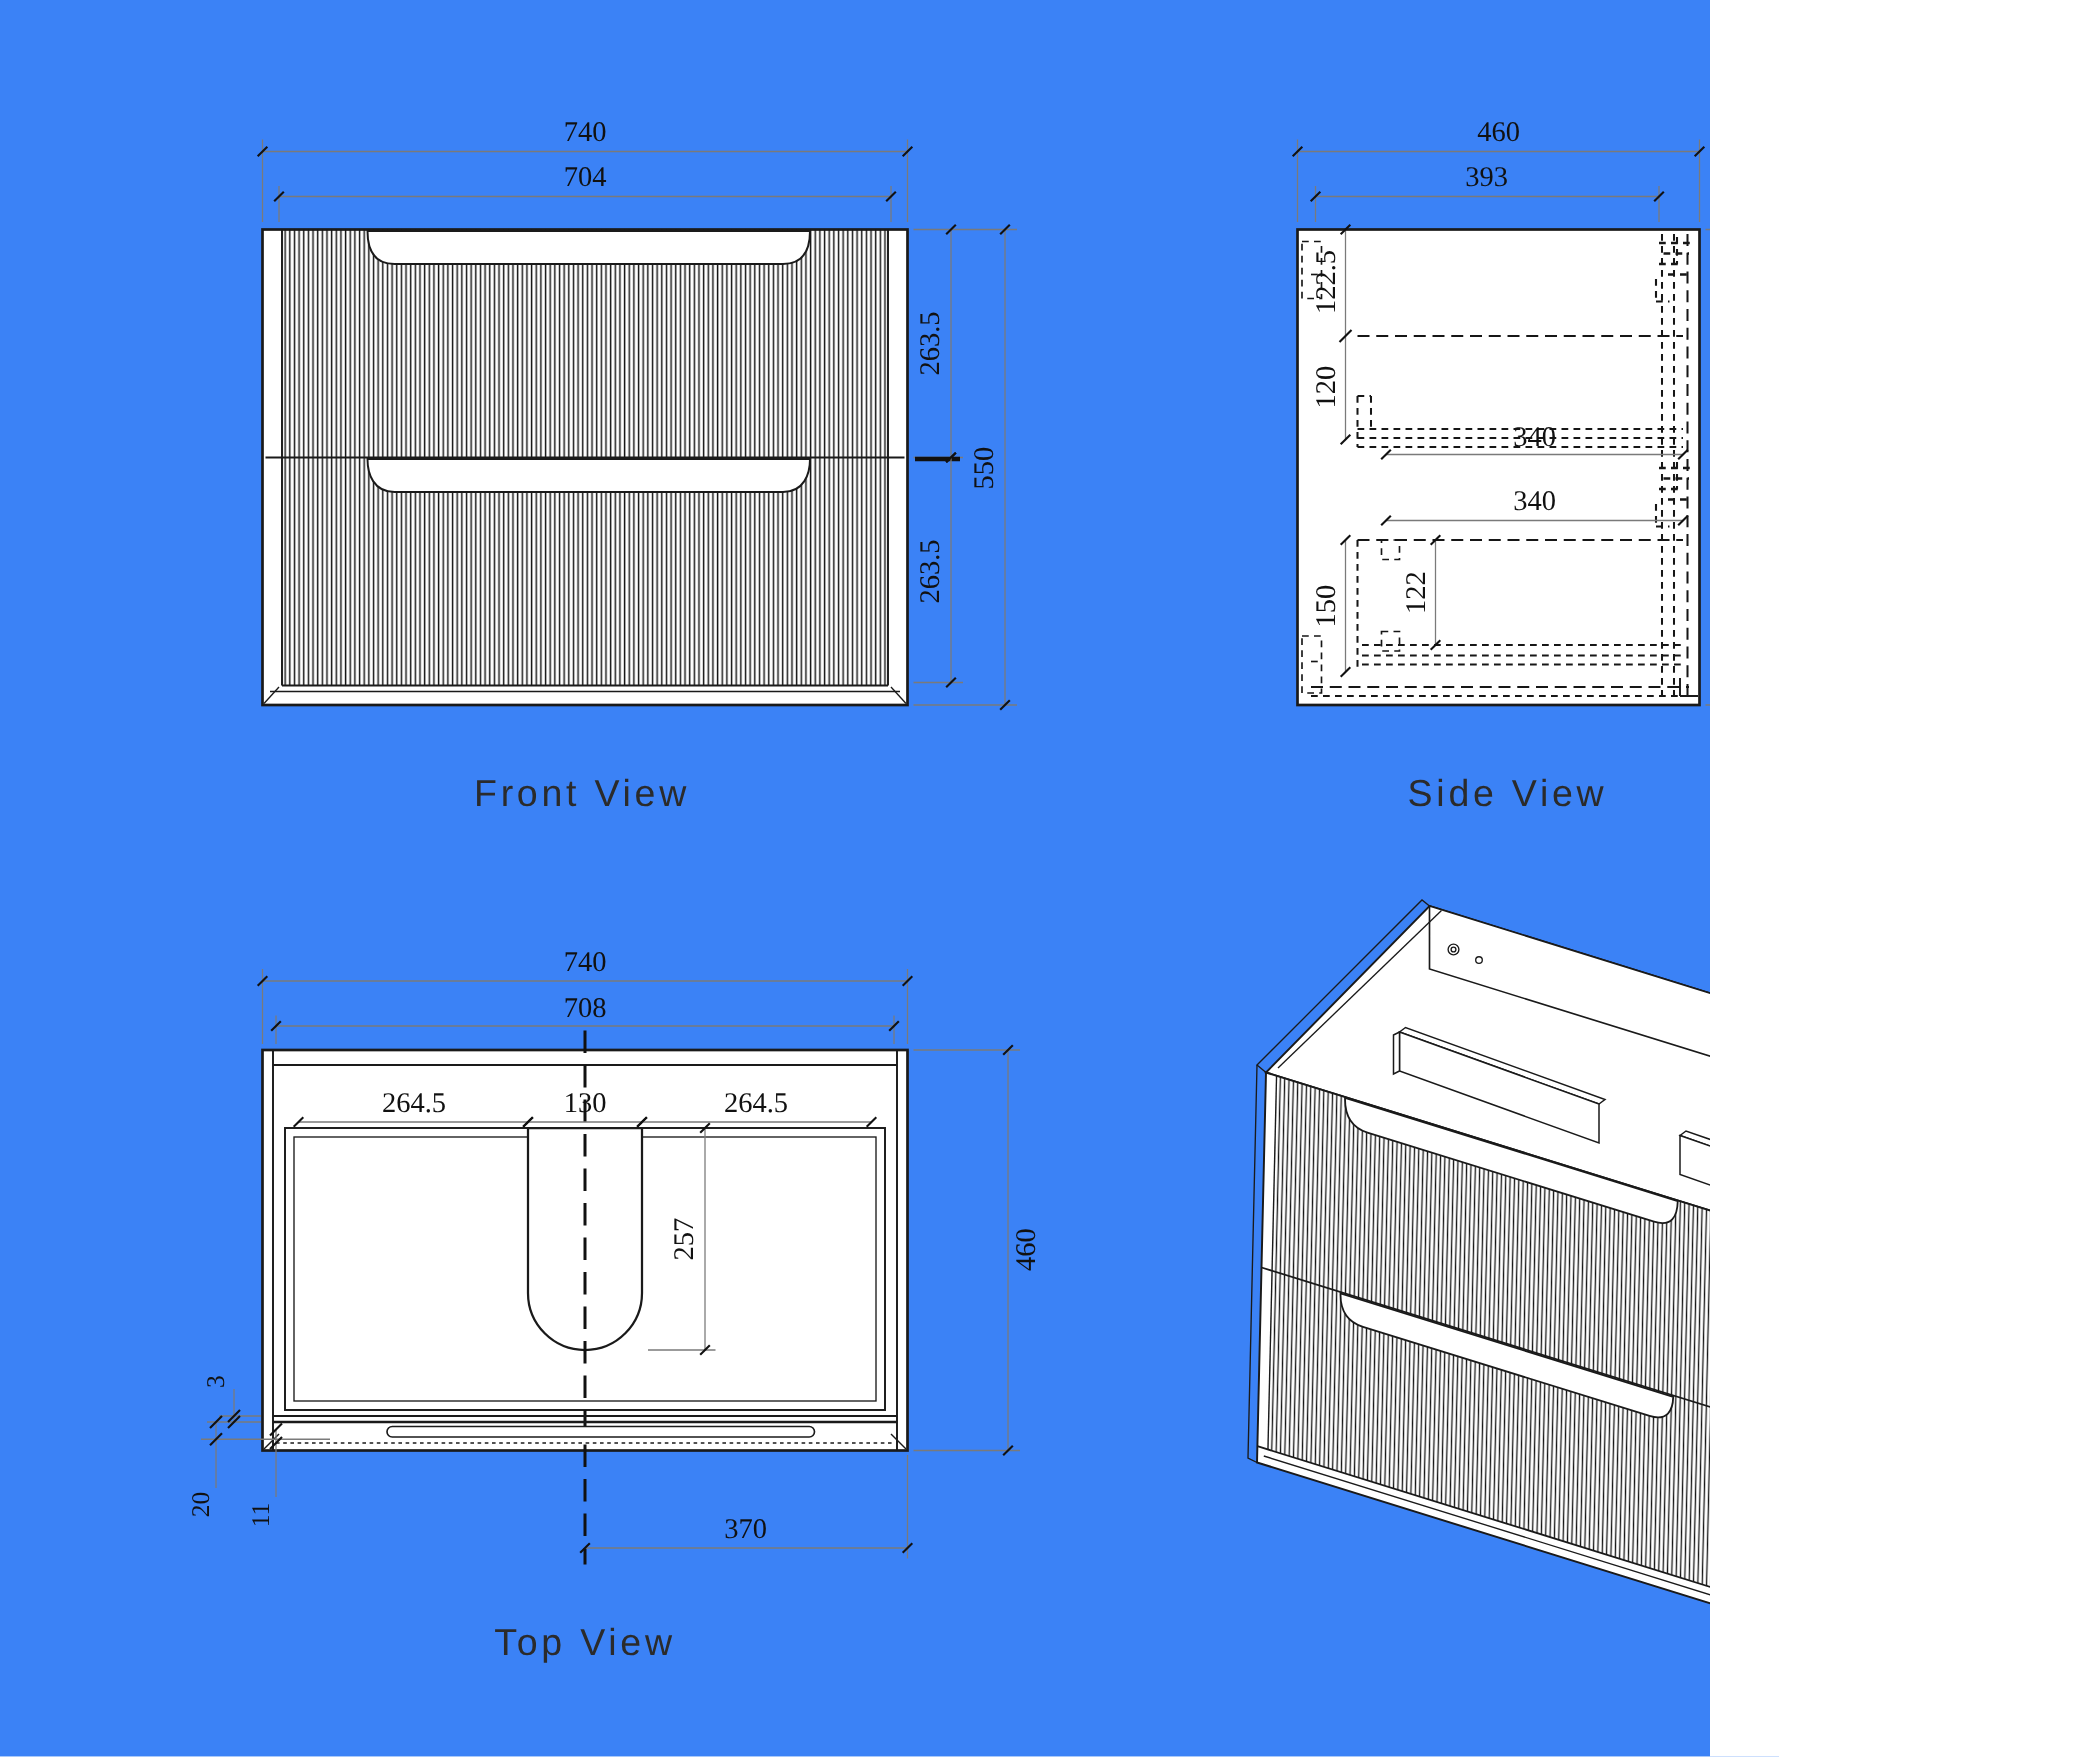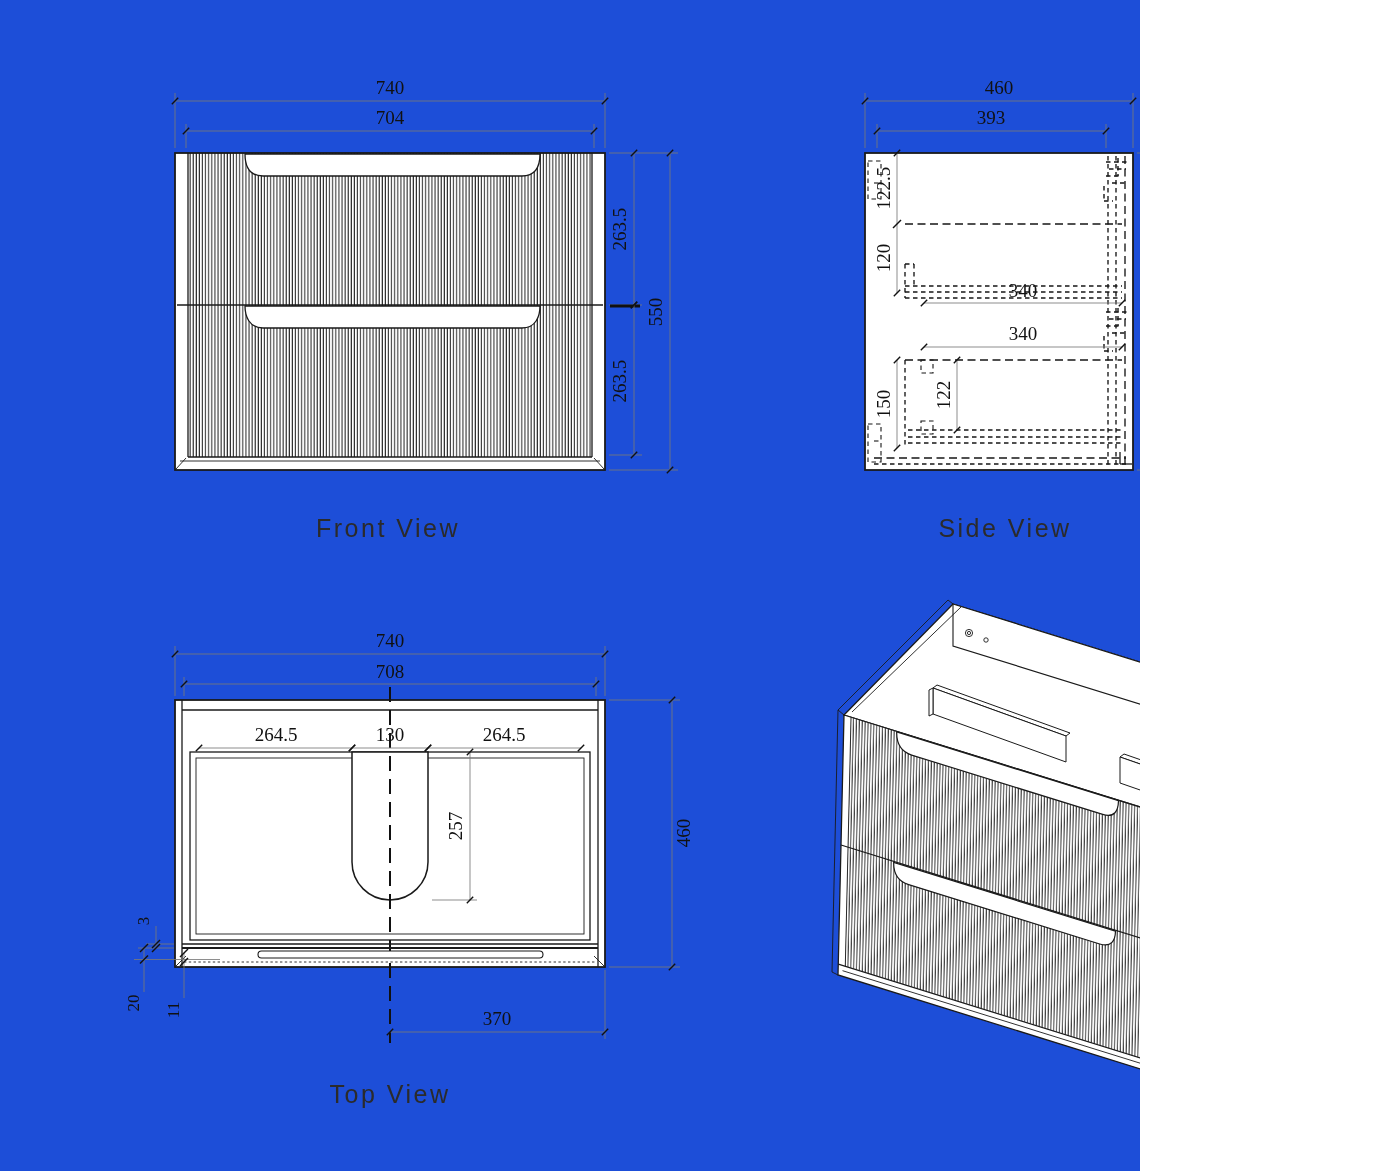--- a/index.html
+++ b/index.html
@@ -1,16 +1,16 @@
 <!DOCTYPE html>
 <html><head>
 <meta charset="utf-8">
 <style>
   html,body{margin:0;padding:0;background:#fff;}
-  .sheet{position:relative;width:1140px;height:1171px;background:#1d4ed8;overflow:hidden;}
+  .sheet{position:relative;width:1140px;height:1171px;background:#3b82f6;overflow:hidden;}
   svg{display:block;}
   
   .s  {stroke:#1a1a1a;stroke-width:1.3;fill:none;stroke-linecap:butt;}
   .s2 {stroke:#1a1a1a;stroke-width:1.8;fill:none;}
   .st {stroke:#1a1a1a;stroke-width:0.9;fill:none;}
   .f  {fill:#ffffff;}
   
   .hd {stroke:#161616;stroke-width:1.35;fill:none;}
   .da {stroke-dasharray:8 4.5;}
   .db {stroke-dasharray:4.5 3.5;}

